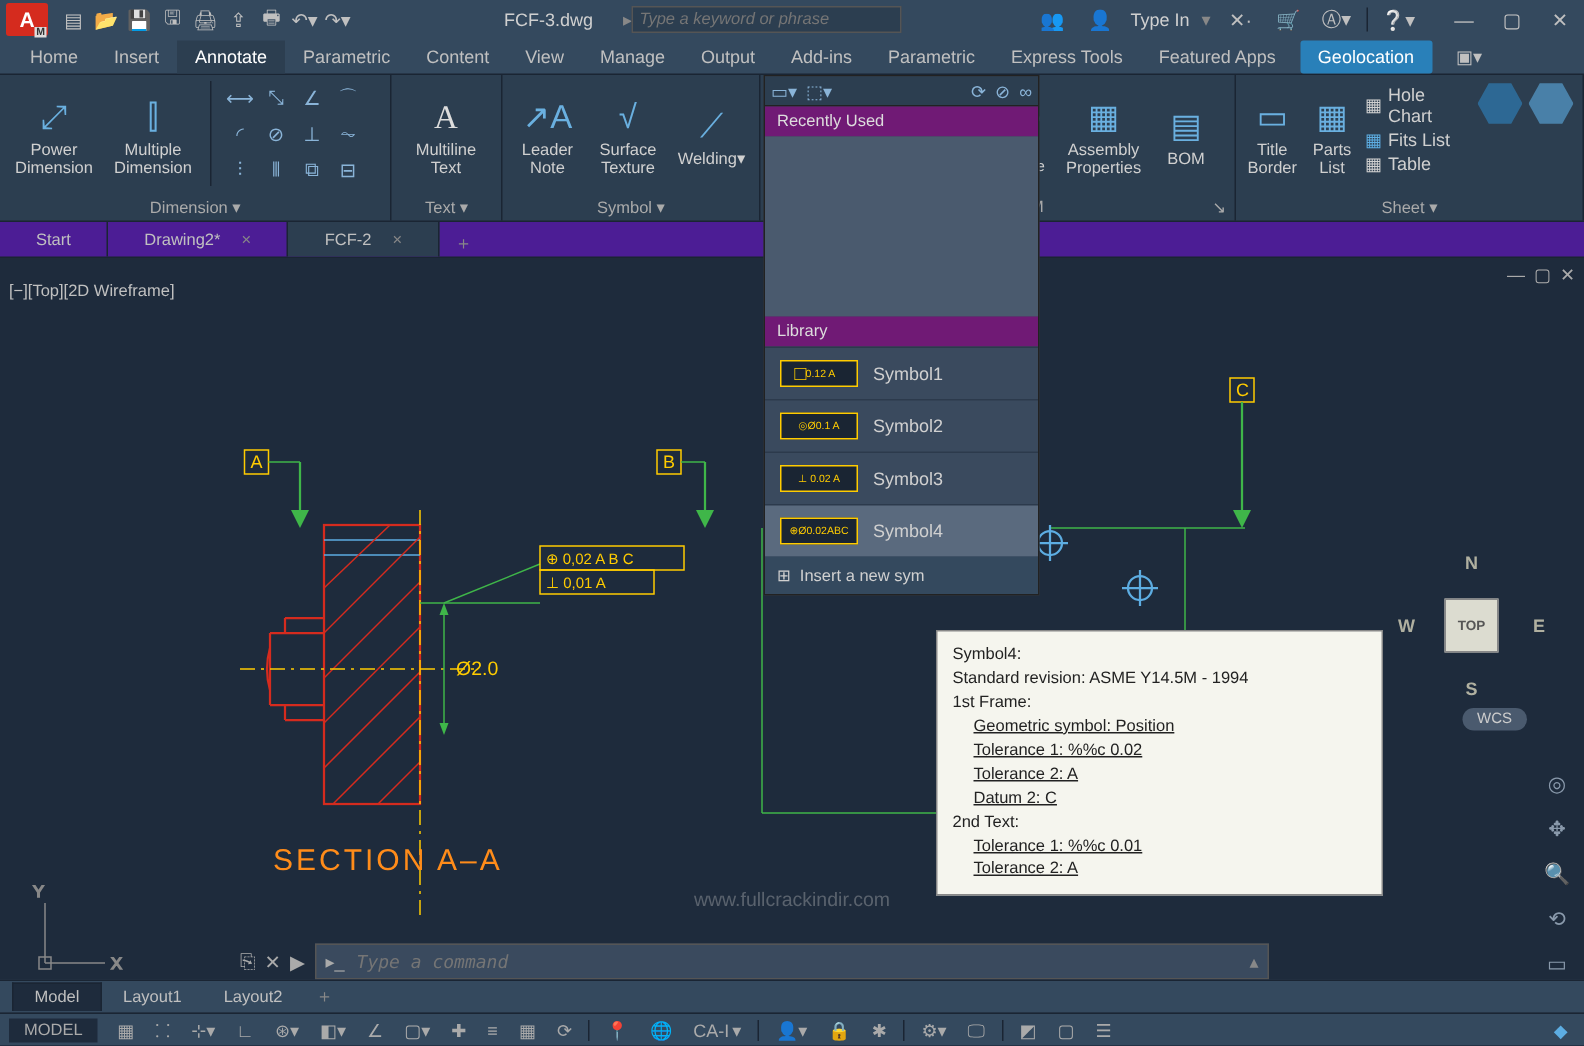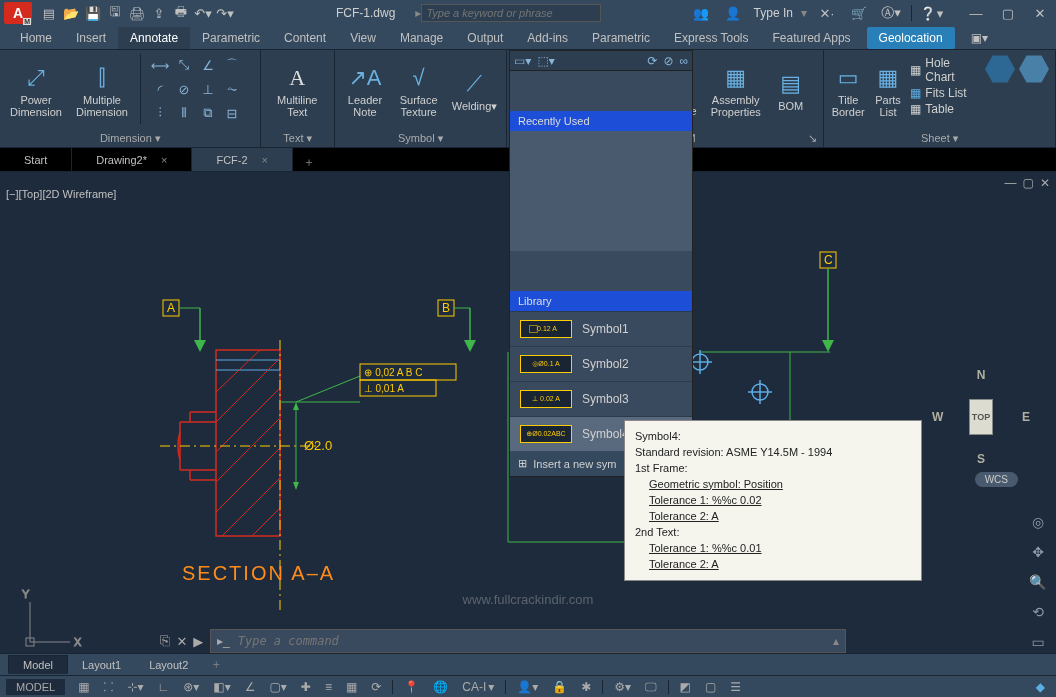--- a/index.html
+++ b/index.html
@@ -30,51 +30,51 @@
 .ribbon-panel-title { height: 18px; text-align: center; font-size: 11px; color: #aaa; display: flex; align-items: center; justify-content: center; gap: 4px; }
 .big-btn { display: flex; flex-direction: column; align-items: center; justify-content: center; width: 60px; height: 72px; cursor: pointer; }
 .big-btn .icon { width: 32px; height: 32px; display: flex; align-items: center; justify-content: center; font-size: 22px; color: #6ab0e0; }
 .big-btn .lbl { font-size: 11px; text-align: center; line-height: 1.1; color: #d0d0d0; }
 .icon-grid { display: grid; grid-template-columns: repeat(4, 22px); grid-auto-rows: 22px; gap: 2px; }
 .icon-grid .ic { display: flex; align-items: center; justify-content: center; font-size: 13px; color: #8ab4d8; cursor: pointer; }
 .vsep { width: 1px; background: #1a2533; height: 70px; margin: 0 2px; }
 .small-stack { display: flex; flex-direction: column; gap: 2px; }
 
 
-.doc-tabs { height: 24px; background: #000000; display: flex; align-items: flex-end; border-bottom: 1px solid #1a2533; }
+.doc-tabs { height: 24px; background: #4c1d95; display: flex; align-items: flex-end; border-bottom: 1px solid #1a2533; }
 .doc-tab { padding: 0 24px; height: 100%; display: flex; align-items: center; color: #c0c0c0; border-right: 1px solid #1a2533; cursor: pointer; gap: 14px; font-size: 11px; }
 .doc-tab.active { background: #2c3e50; }
 .doc-tab .x { color: #888; font-size: 11px; }
 .doc-add { padding: 0 10px; color: #888; cursor: pointer; }
 
 
 .canvas-wrap { position: absolute; top: 172px; left: 0; right: 0; bottom: 44px; background: #1e2b3c; }
 .view-label { position: absolute; top: 16px; left: 6px; color: #c0c0c0; font-size: 11px; }
 .vp-controls { position: absolute; top: 4px; right: 6px; display: flex; gap: 6px; color: #aaa; font-size: 12px; }
 .canvas-svg { position: absolute; top: 20px; left: 0; width: 100%; height: calc(100% - 20px); }
 
 
 .dropdown { position: absolute; top: 50px; left: 509px; width: 184px; background: #3a4a5e; border: 1px solid #222; z-index: 10; }
 .dd-small-row { height: 20px; background:#2c3e50; display:flex; align-items:center; padding:0 4px; gap:6px; border-bottom:1px solid #222;}
 .dd-small-row .ic { font-size:12px; color:#8ab4d8; cursor:pointer; }
-.dd-header { padding: 4px 8px; font-size: 11px; color: #ddd; background:#1d4ed8;margin-top:40px; }
+.dd-header { padding: 4px 8px; font-size: 11px; color: #ddd; background:#701a75; }
 .dd-body { height: 120px; background: #4a5a6e; }
 .dd-list { }
 .dd-item { display: flex; align-items: center; padding: 8px 10px; gap: 10px; cursor: pointer; border-top:1px solid #2c3a4c;}
 .dd-item.sel { background: #5a6a7e; }
 .dd-thumb { width: 52px; height: 18px; border: 1px solid #ffcc00; background: #1a2533; display: flex; align-items: center; justify-content: center; font-size: 7px; color: #ffcc00; }
 .dd-foot { padding: 6px 8px; background: #34495e; font-size: 11px; display:flex; align-items:center; gap:6px;}
 
 
 .tooltip { position: absolute; top: 420px; left: 624px; width: 298px; background: #f5f5ee; border: 1px solid #888; padding: 8px 10px; color: #222; font-size: 11px; line-height: 1.45; z-index: 20; }
 .tooltip .ind1 { padding-left: 14px; text-decoration: underline; }
 
 
 .viewcube { position: absolute; top: 200px; right: 30px; width: 90px; height: 90px; display:flex; align-items:center; justify-content:center;}
-.viewcube .cube { width: 24px; height: 36px; background: #dcdcd0; color:#555; display:flex; align-items:center; justify-content:center; font-size:9px; font-weight:bold; border:1px solid #888;text-align:center;}
+.viewcube .cube { width: 36px; height: 36px; background: #dcdcd0; color:#555; display:flex; align-items:center; justify-content:center; font-size:9px; font-weight:bold; border:1px solid #888;text-align:center;}
 .viewcube .dir { position:absolute; color:#b0b0a0; font-size:12px; font-weight:bold;}
 .wcs { position:absolute; top: 300px; right: 38px; background:#4a5a6e; padding:2px 10px; border-radius:8px; font-size:10px; color:#ccc;}
 
 
 .navbar { position:absolute; right:6px; top:340px; width:24px; display:flex; flex-direction:column; gap:10px; align-items:center;}
 .navbar .nb { width:20px; height:20px; color:#8a9aac; font-size:14px; cursor:pointer; display:flex; align-items:center; justify-content:center;}
 
 
 .layout-tabs { position: absolute; bottom: 22px; left: 0; right: 0; height: 22px; background: #34495e; display: flex; align-items: center; padding: 0 8px; border-top:1px solid #1a2533;}
 .layout-tab { padding: 3px 14px; font-size: 11px; color:#c0c0c0; cursor:pointer;}
@@ -101,21 +101,21 @@
   <div class="app-logo">A</div>
   <div class="qat-icon">▤</div>
   <div class="qat-icon">📂</div>
   <div class="qat-icon">💾</div>
   <div class="qat-icon">🖫</div>
   <div class="qat-icon">🖨</div>
   <div class="qat-icon">⇪</div>
   <div class="qat-icon">🖶</div>
   <div class="qat-icon">↶▾</div>
   <div class="qat-icon">↷▾</div>
-  <div class="title-text">FCF-1.dwg</div>
+  <div class="title-text">FCF-3.dwg</div>
   <span style="color:#888">▸</span>
   <input class="search-box" placeholder="Type a keyword or phrase" style="">
   <div class="title-right">
     <div class="qat-icon">👥</div>
     <div class="qat-icon">👤</div>
     <span>Type In</span>
     <span style="color:#888">▾</span>
     <div class="qat-icon">✕·</div>
     <div class="qat-icon">🛒</div>
     <div class="qat-icon">Ⓐ▾</div>
@@ -487,16 +487,17 @@
     </div>
 </div>
 
 <div class="tooltip">
   <div>Symbol4:</div>
   <div>Standard revision: ASME Y14.5M - 1994</div>
   <div>1st Frame:</div>
   <div class="ind1">Geometric symbol: Position</div>
   <div class="ind1">Tolerance 1: %%c 0.02</div>
   <div class="ind1">Tolerance 2: A</div>
+  <div class="ind1">Datum 2: C</div>
   <div>2nd Text:</div>
   <div class="ind1">Tolerance 1: %%c 0.01</div>
   <div class="ind1">Tolerance 2: A</div>
 </div>
 
 </body></html>

